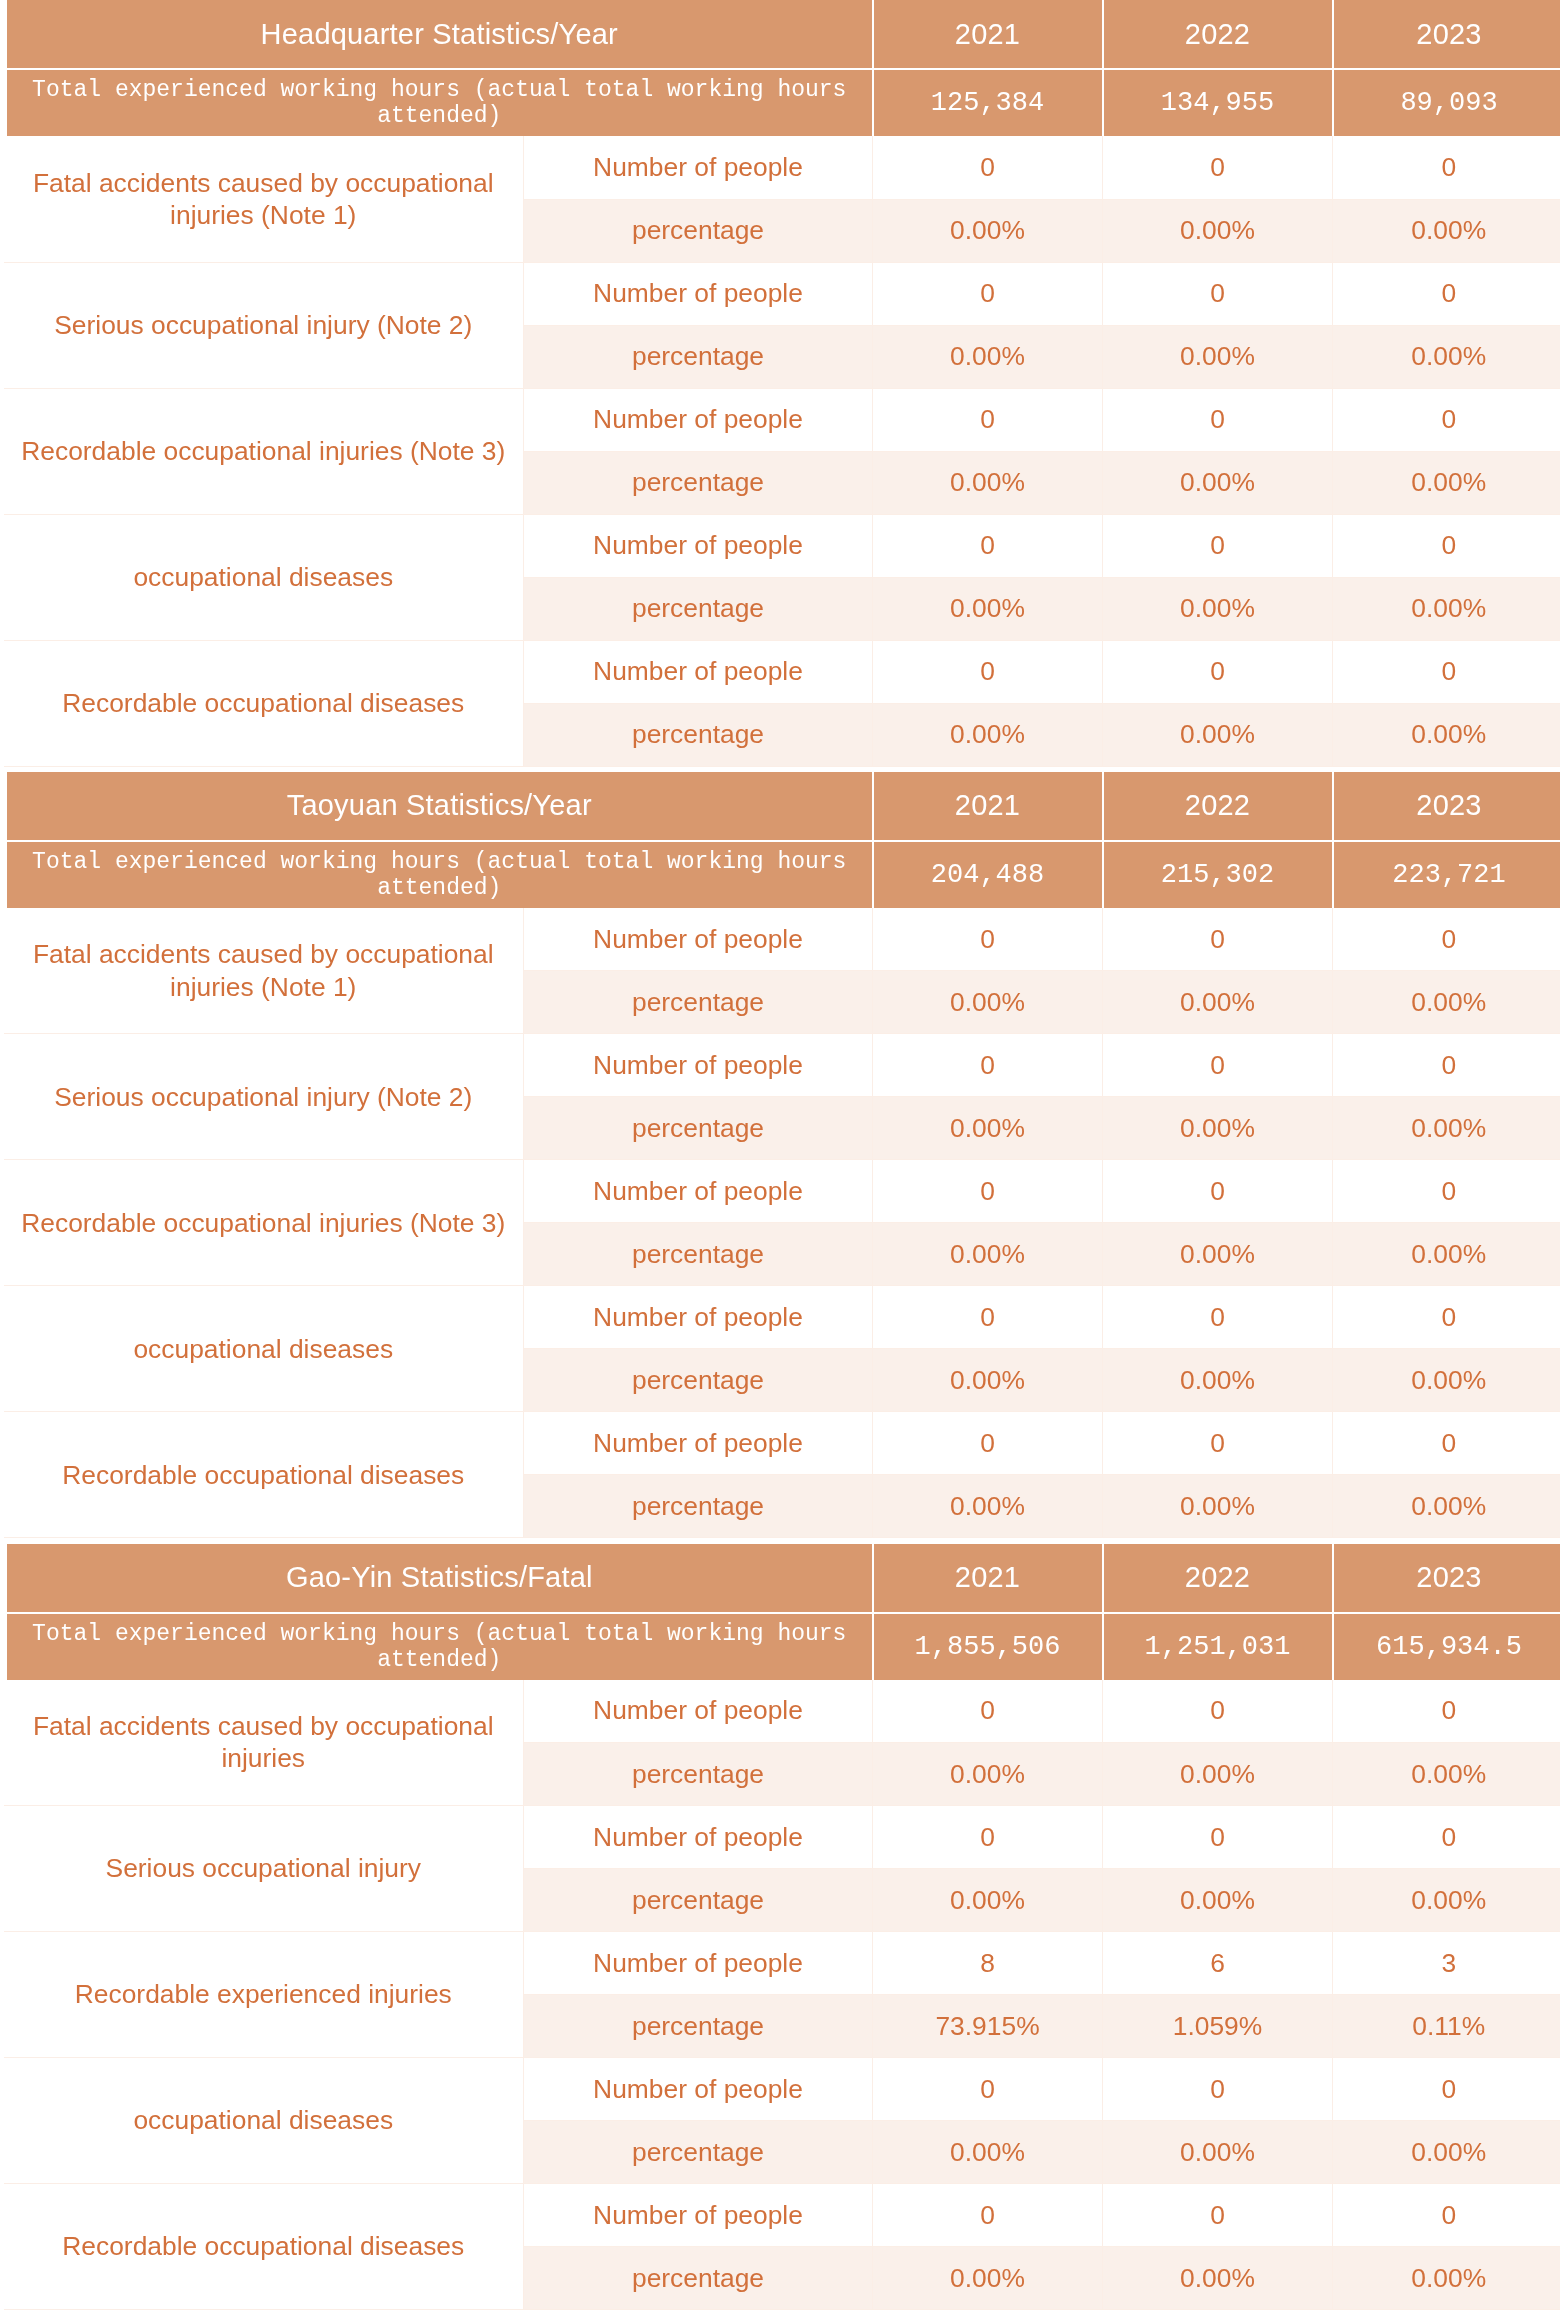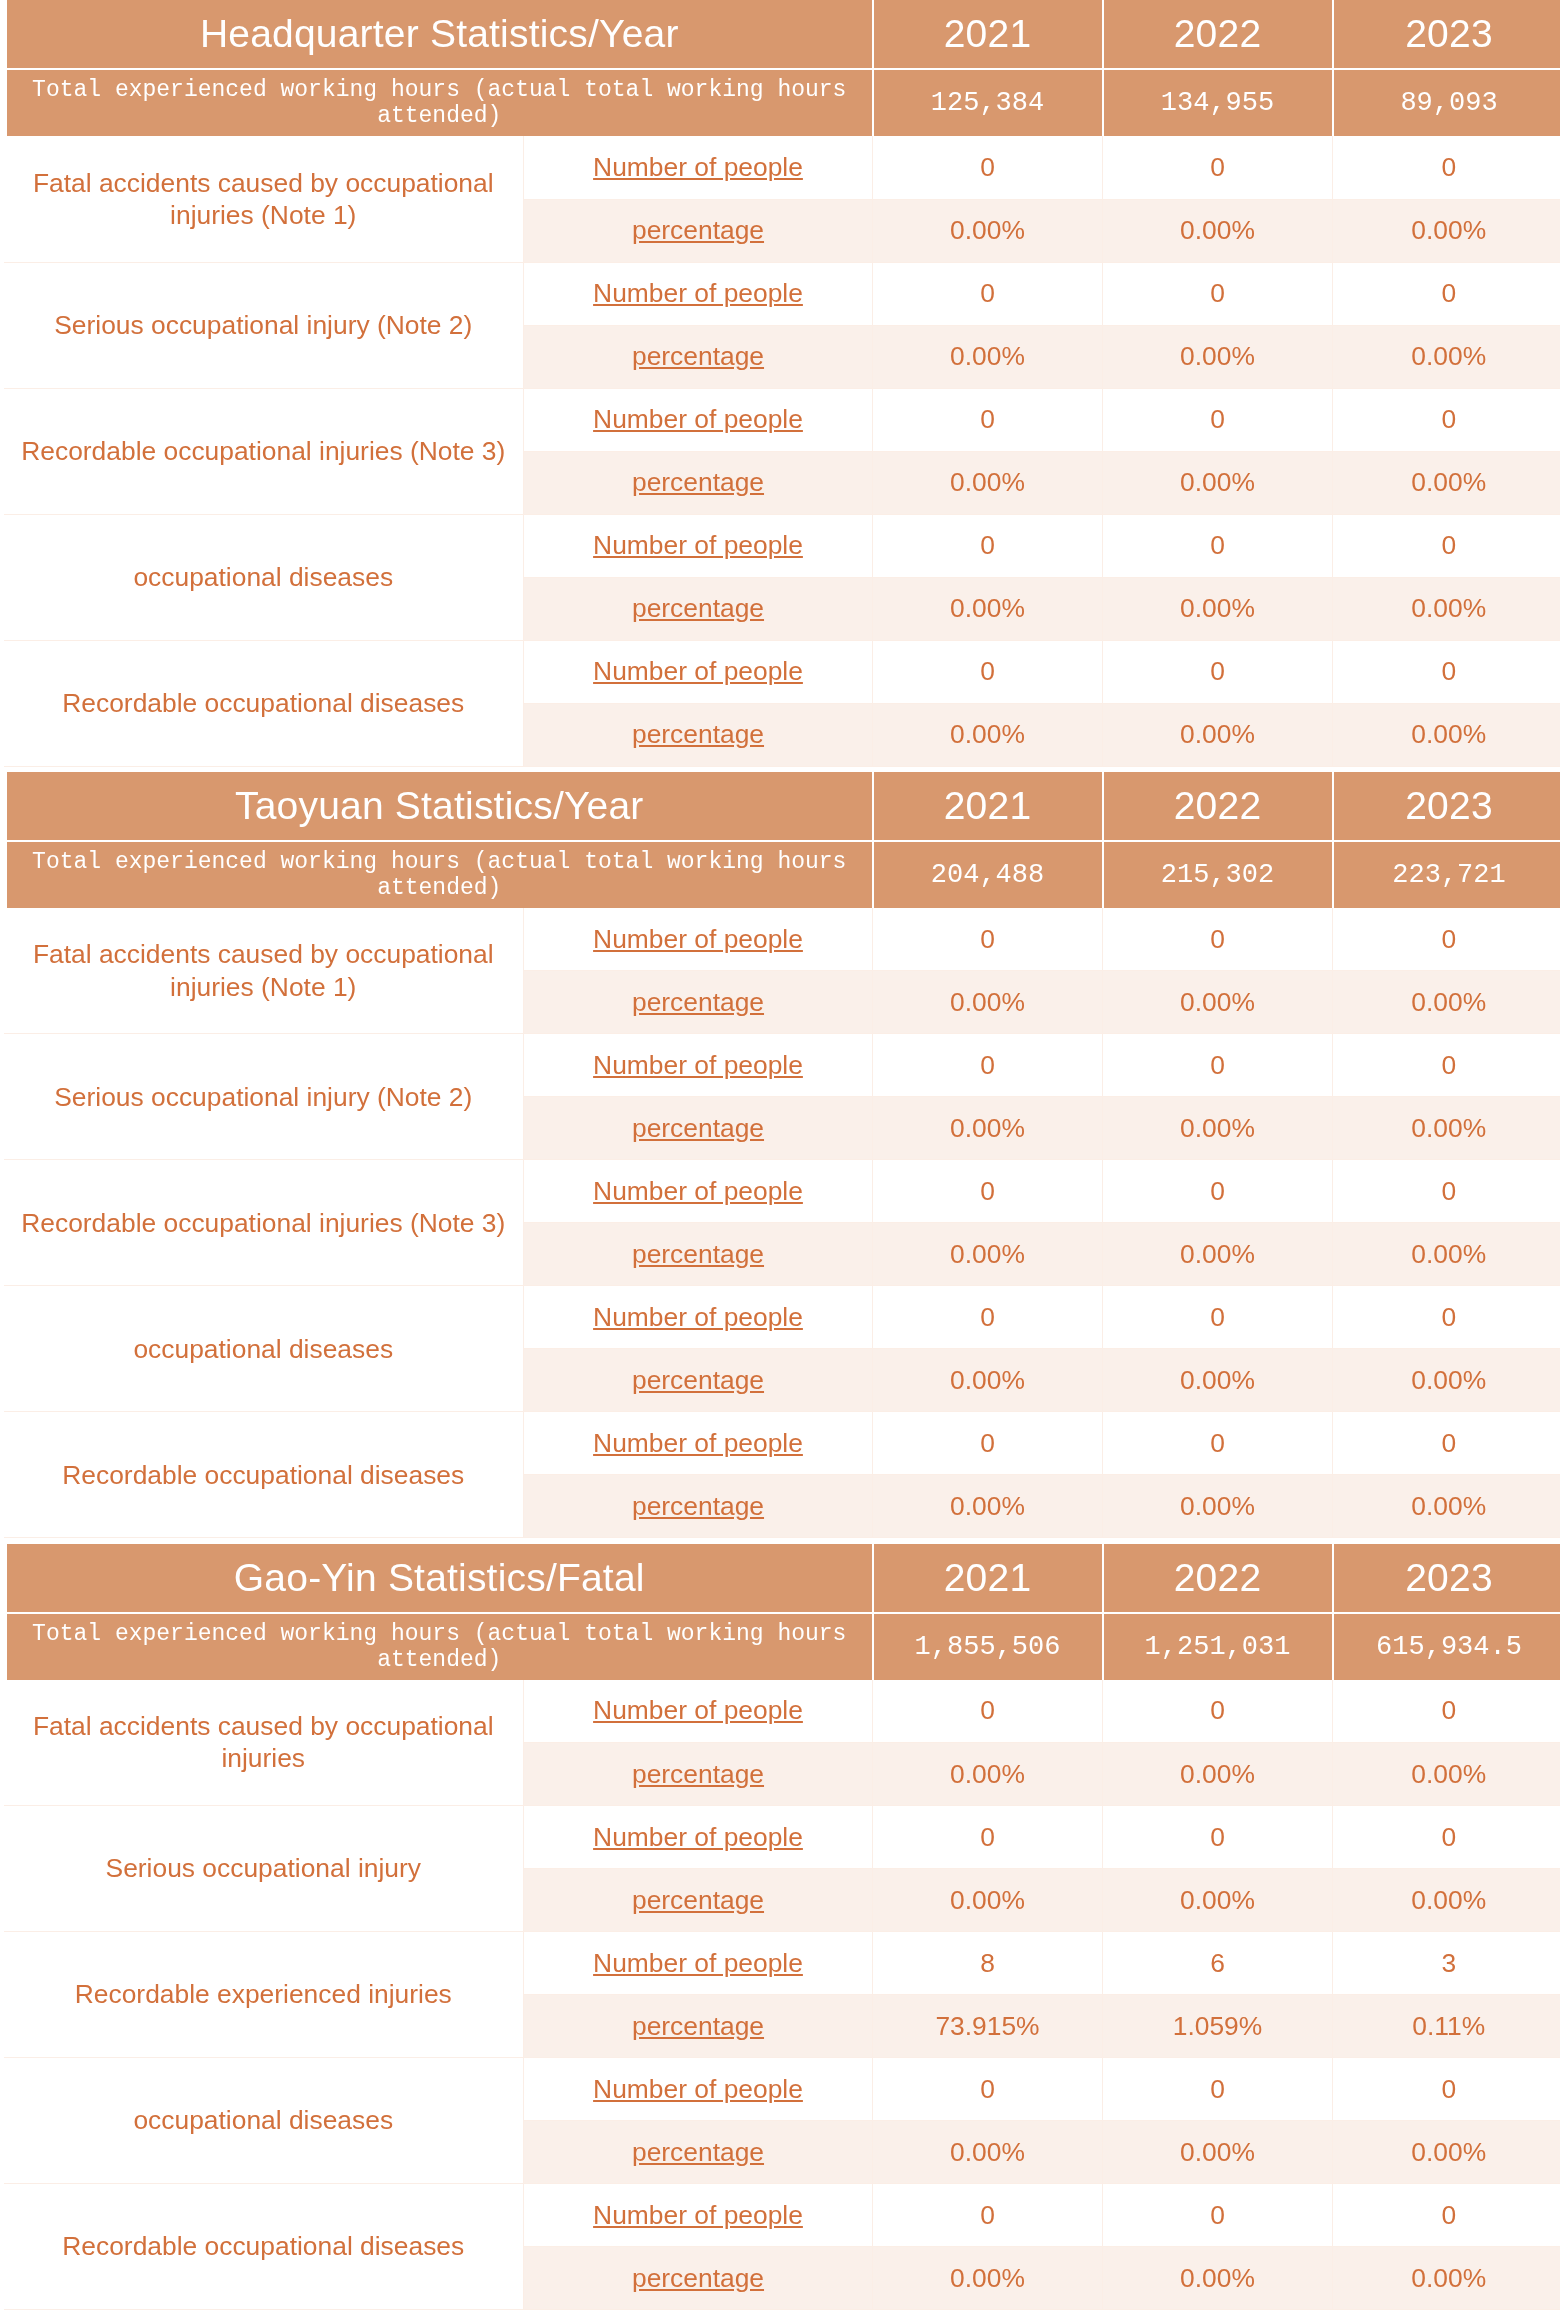--- a/index.html
+++ b/index.html
@@ -49,21 +49,21 @@
   tr.section-total > td {
     background: #d8986e;
     color: #ffffff;
     text-align: center;
     vertical-align: middle;
     border: none;
     padding: 0;
   }
   tr.section-head > td {
     height: 69px;
-    font-size: 39px;
+    font-size: 29px;
     letter-spacing: 0.2px;
   }
   tr.section-total > td {
     height: 67px;
     font-size: 27px;
     font-family: Liberation Mono, monospace;
   }
   tr.section-total td.total-label {
     font-size: 23px;
     padding-left: 5.3px;
@@ -107,21 +107,21 @@
     font-size: 26.4px;
     line-height: 1.22;
     color: #d2703b;
     text-align: center;
     vertical-align: middle;
     border-right: 1.8px solid #fbeee6;
     border-bottom: 1.8px solid #fbeee6;
     padding: 3.5px 8.8px;
   }
 
-  td.metric-label { font-size: 26.4px; text-decoration: underline; }
+  td.metric-label { font-size: 26.4px; }
 
   
   tr.first-after-band > td { border-top: none; }
 
   
   .section-gap { height: 5.3px; background: #ffffff; }
 </style>
 </head>
 <body>
 

